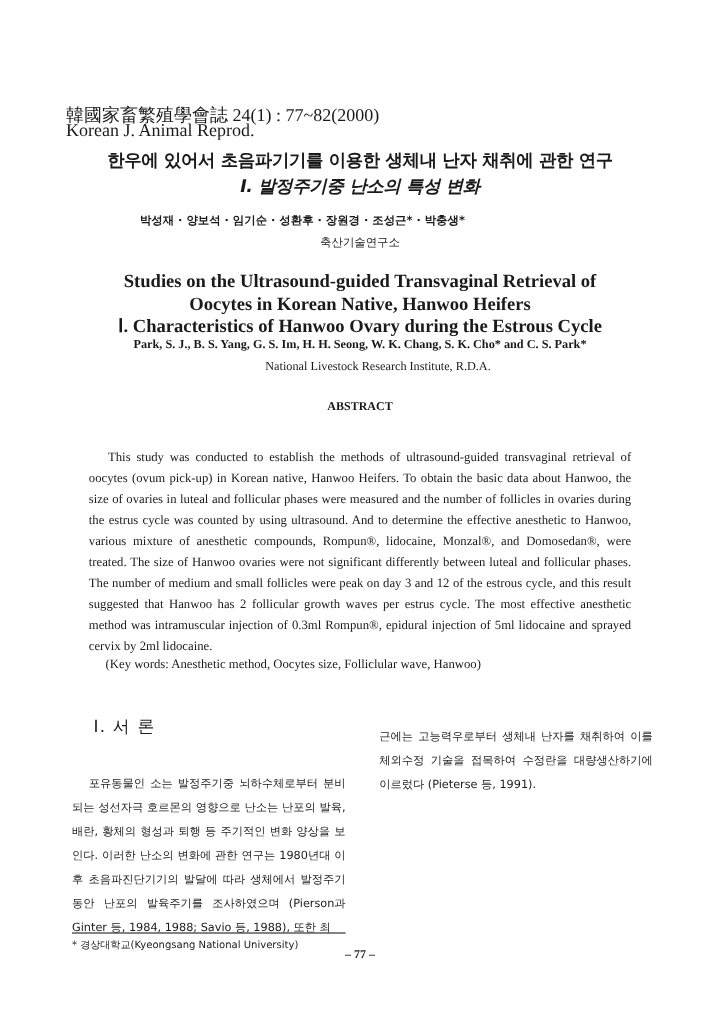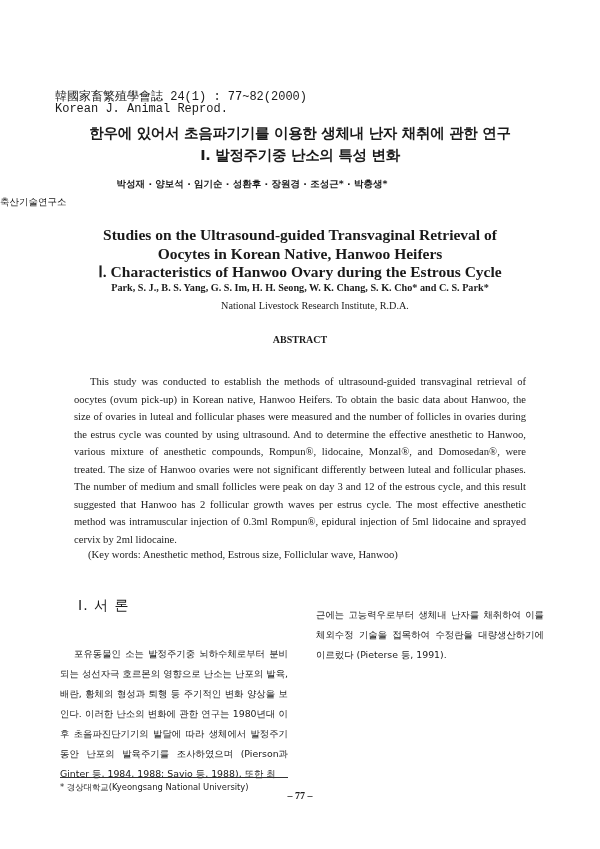--- a/index.html
+++ b/index.html
@@ -1,20 +1,20 @@
 <!DOCTYPE html>
 <html><head>
   <meta charset="utf-8">
   <style>
     html, body { margin: 0; padding: 0; background: #ffffff; }
     body { width: 600px; height: 849px; position: relative; overflow: hidden; color: #1a1a1a; font-family: "DejaVu Serif", serif; }
-    .jref { position: absolute; left: 55px; top: 91px; font-size: 12px; line-height: 12px; font-family: Liberation Mono, monospace; }
+    .jref { position: absolute; left: 55px; top: 91px; font-size: 15px; line-height: 12px; font-family: Liberation Serif, serif; }
     .kr-title { position: absolute; left: 0; width: 600px; text-align: center; font-family: "DejaVu Sans", sans-serif; font-weight: bold; font-size: 14.5px; letter-spacing: -0.3px; }
     .kr-authors { position: absolute; left: 0; width: 504px; top: 178px; text-align: center; font-family: "DejaVu Sans", sans-serif; font-weight: bold; font-size: 9.5px; }
-    .kr-inst { position: absolute; left: 0; width: 600px; top: 196px; font-family: "DejaVu Sans", sans-serif; font-size: 9.5px; }
+    .kr-inst { position: absolute; left: 0; width: 600px; top: 196px; text-align: center; font-family: "DejaVu Sans", sans-serif; font-size: 9.5px; }
     .en-title { position: absolute; left: 0; width: 600px; text-align: center; font-family: "Liberation Serif", serif; font-weight: bold; font-size: 15.5px; }
     .en-authors { position: absolute; left: 0; width: 600px; top: 282px; text-align: center; font-family: "Liberation Serif", serif; font-weight: bold; font-size: 10.2px; }
     .en-inst { position: absolute; left: 0; width: 600px; top: 300px; text-align: center; font-family: "Liberation Serif", serif; font-size: 10.2px; padding-left: 15px; }
     .abs-head { position: absolute; left: 0; width: 600px; top: 334px; text-align: center; font-family: "Liberation Serif", serif; font-weight: bold; font-size: 10px; }
     .abs-body { position: absolute; left: 74px; width: 452px; top: 373px; font-family: "Liberation Serif", serif; font-size: 10.6px; line-height: 17.5px; text-align: justify; }
     .abs-body p { margin: 0; text-indent: 16px; }
     .keywords { position: absolute; left: 88px; top: 549px; font-family: "Liberation Serif", serif; font-size: 10.6px; }
     .sec-head { position: absolute; left: 78px; top: 597px; font-family: "DejaVu Sans", sans-serif; font-weight: normal; font-size: 14px; letter-spacing: 1px; }
     .col { position: absolute; font-family: "DejaVu Sans", sans-serif; font-size: 9.4px; line-height: 20px; text-align: justify; margin-top: 16px; }
     .col-left { left: 60px; width: 228px; top: 628px; }
@@ -28,35 +28,35 @@
   </style>
 </head>
 <body>
 
 <div class="jref">
   <div>韓國家畜繁殖學會誌 24(1) : 77~82(2000)</div>
   <div>Korean J. Animal Reprod.</div>
 </div>
 
 <div class="kr-title" style="top:124px;">한우에 있어서 초음파기기를 이용한 생체내 난자 채취에 관한 연구</div>
-<div class="kr-title" style="top:146px;">Ⅰ. 발정주기중 난소의 특성 변화</div>
+<div class="kr-title" style="top:146px;font-style:italic;">Ⅰ. 발정주기중 난소의 특성 변화</div>
 <div class="kr-authors">박성재 · 양보석 · 임기순 · 성환후 · 장원경 · 조성근* · 박충생*</div>
 <div class="kr-inst">축산기술연구소</div>
 
 <div class="en-title" style="top:226px;">Studies on the Ultrasound-guided Transvaginal Retrieval of</div>
 <div class="en-title" style="top:245px;">Oocytes in Korean Native, Hanwoo Heifers</div>
 <div class="en-title" style="top:263px;">Ⅰ. Characteristics of Hanwoo Ovary during the Estrous Cycle</div>
 <div class="en-authors">Park, S. J., B. S. Yang, G. S. Im, H. H. Seong, W. K. Chang, S. K. Cho* and C. S. Park*</div>
 <div class="en-inst">National Livestock Research Institute, R.D.A.</div>
 
 <div class="abs-head">ABSTRACT</div>
 <div class="abs-body">
   <p>This study was conducted to establish the methods of ultrasound-guided transvaginal retrieval of oocytes (ovum pick-up) in Korean native, Hanwoo Heifers. To obtain the basic data about Hanwoo, the size of ovaries in luteal and follicular phases were measured and the number of follicles in ovaries during the estrus cycle was counted by using ultrasound. And to determine the effective anesthetic to Hanwoo, various mixture of anesthetic compounds, Rompun®, lidocaine, Monzal®, and Domosedan®, were treated. The size of Hanwoo ovaries were not significant differently between luteal and follicular phases. The number of medium and small follicles were peak on day 3 and 12 of the estrous cycle, and this result suggested that Hanwoo has 2 follicular growth waves per estrus cycle. The most effective anesthetic method was intramuscular injection of 0.3ml Rompun®, epidural injection of 5ml lidocaine and sprayed cervix by 2ml lidocaine.</p>
 </div>
-<div class="keywords">(Key words: Anesthetic method, Estrous size, Folliclular wave, Hanwoo)</div>
+<div class="keywords">(Key words: Anesthetic method, Oocytes size, Folliclular wave, Hanwoo)</div>
 
 <div class="sec-head">Ⅰ. 서  론</div>
 
 <div class="col col-left">
   <p class="indent">포유동물인 소는 발정주기중 뇌하수체로부터 분비되는 성선자극 호르몬의 영향으로 난소는 난포의 발육, 배란, 황체의 형성과 퇴행 등 주기적인 변화 양상을 보인다. 이러한 난소의 변화에 관한 연구는 1980년대 이후 초음파진단기기의 발달에 따라 생체에서 발정주기동안 난포의 발육주기를 조사하였으며 (Pierson과 Ginter 등, 1984, 1988; Savio 등, 1988), 또한 최</p>
 </div>
 
 <div class="col col-right">
   <p>근에는 고능력우로부터 생체내 난자를 채취하여 이를 체외수정 기술을 접목하여 수정란을 대량생산하기에 이르렀다 (Pieterse 등, 1991).</p>
 </div>

